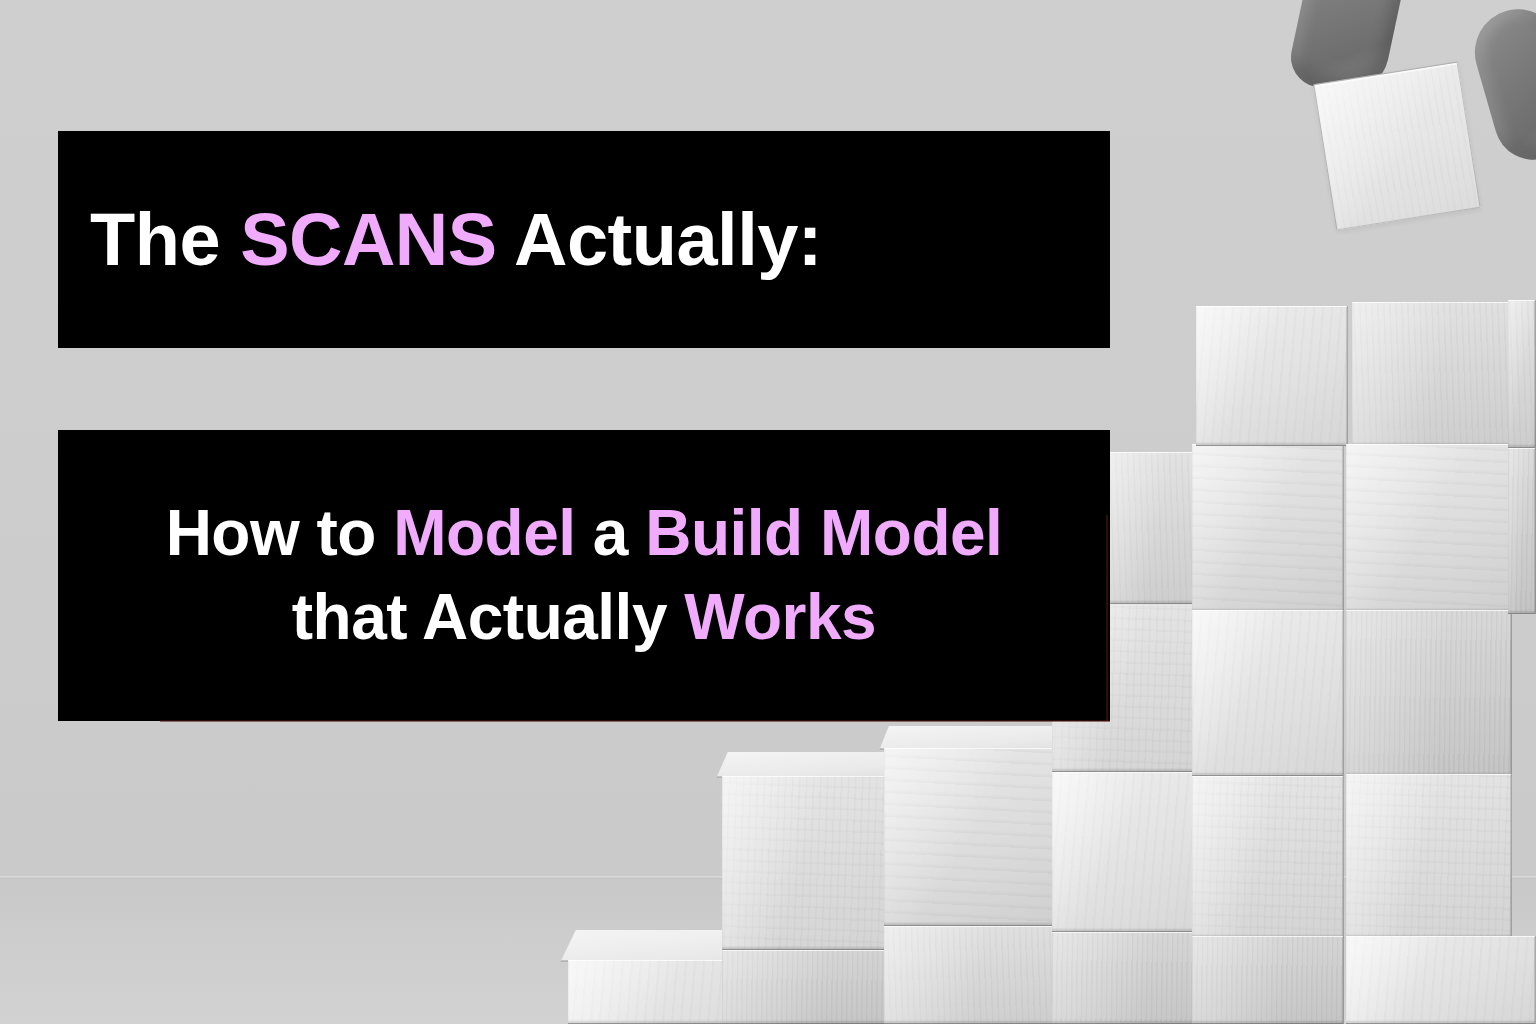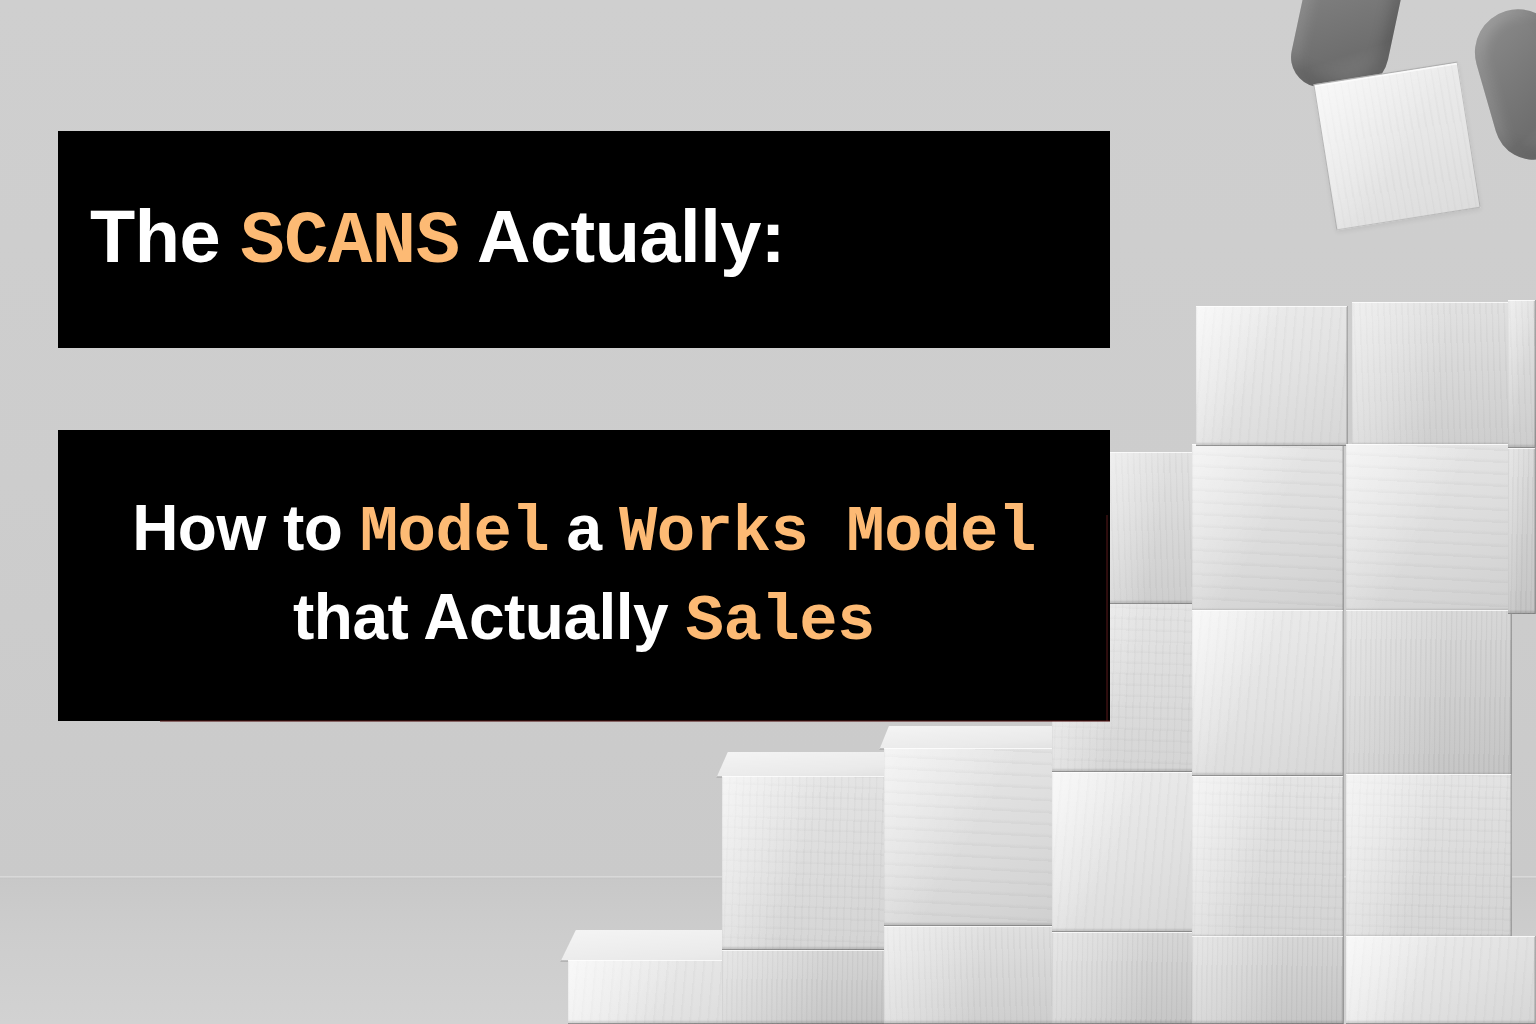--- a/index.html
+++ b/index.html
@@ -165,21 +165,21 @@
     font-size:74px;
     line-height:1;
     padding-left:32px;
     text-align:left;
   }
   .sub-line {
     font-size:64px;
     line-height:1.30;
     text-align:center;
   }
-  .accent { color:#fdba74;font-family:Liberation Mono, monospace; }
+  .accent { color:#f0abfc; }
 
   
   .bar-lip {
     position:absolute;
     left:160px; top:720px; width:950px; height:2px;
     background:rgba(80,20,20,.55);
   }
   .bar-lip-2 {
     position:absolute;
     left:1106px; top:515px; width:2px; height:206px;
@@ -235,23 +235,23 @@
   </div>
 
   <div id="bar-one" class="title-bar">
     <div id="line-one" class="headline">
       <span>The </span><span class="accent">SCANS</span><span> Actually:</span>
     </div>
   </div>
 
   <div id="bar-two" class="title-bar">
     <div class="headline sub-line">
-      <span>How to </span><span class="accent">Model</span><span> a </span><span class="accent">Works Model</span>
+      <span>How to </span><span class="accent">Model</span><span> a </span><span class="accent">Build Model</span>
     </div>
     <div class="headline sub-line">
-      <span>that Actually </span><span class="accent">Sales</span>
+      <span>that Actually </span><span class="accent">Works</span>
     </div>
   </div>
 
   <div class="bar-lip"></div>
   <div class="bar-lip-2"></div>
 
 </div>
 
 </body></html>

